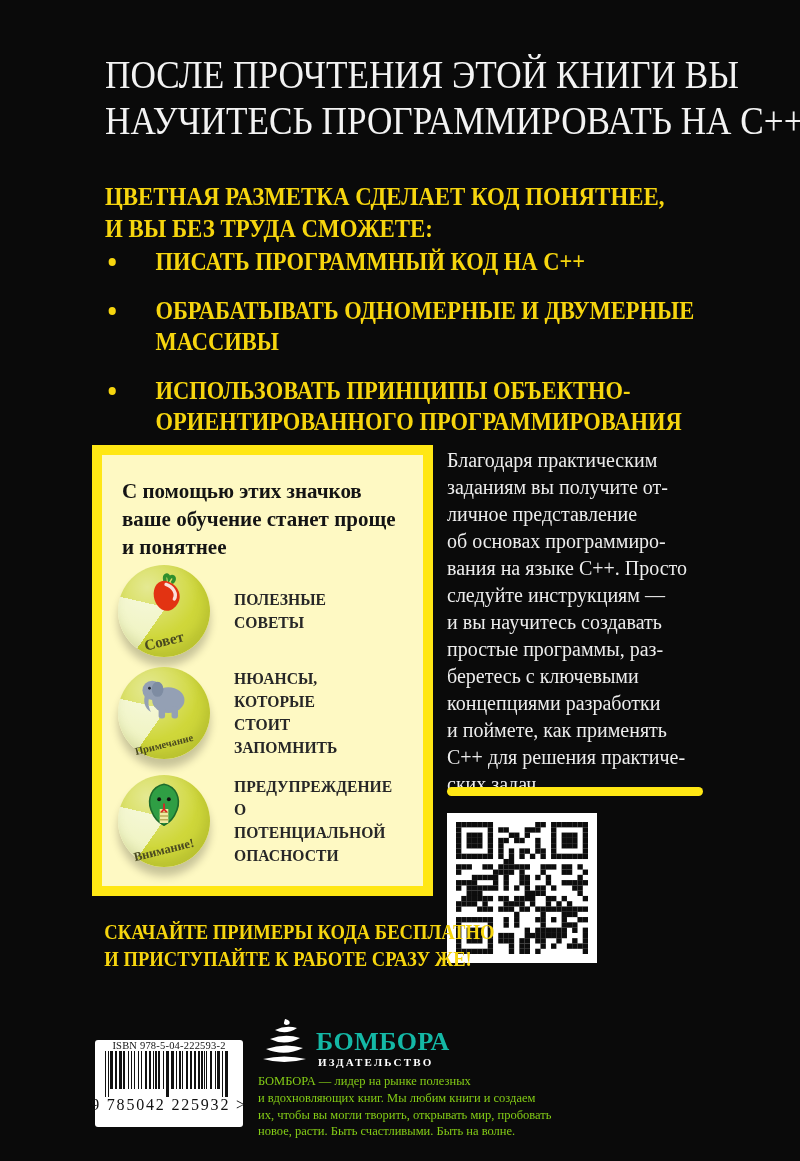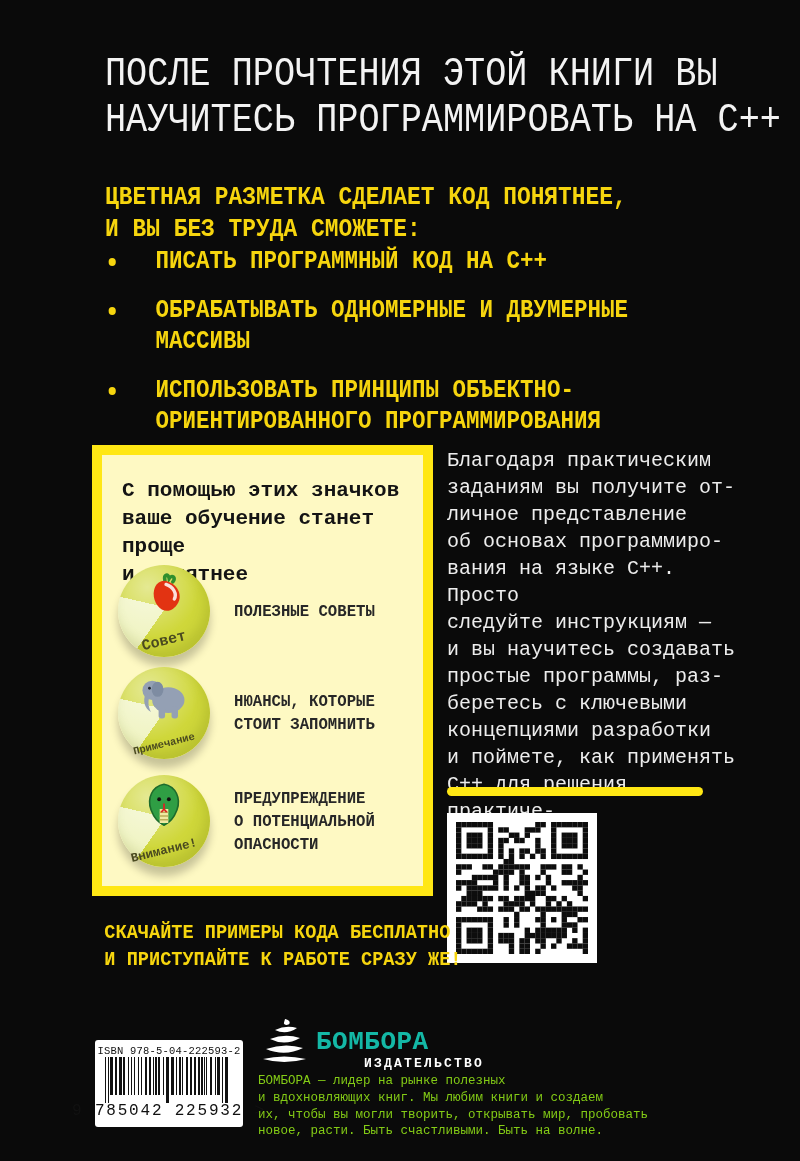--- a/index.html
+++ b/index.html
@@ -6,21 +6,21 @@
     --accent-yellow:#f6d50e;
     --box-border-yellow:#ffe714;
     --badge-green:#cfd73a;
     --background:#0a0a0a;
   }
   *{box-sizing:border-box;}
   html,body{margin:0;padding:0;background:#000;}
   .cover{
     position:relative;width:800px;height:1161px;overflow:hidden;
     background:var(--background);
-    font-family:Liberation Mono, monospace;
+    font-family:Liberation Serif, serif;
   }
   
   .title{
     position:absolute;left:105px;top:52px;color:#f3f3f3;
     font-size:40px;line-height:46px;font-weight:normal;
     transform:scaleX(.88);transform-origin:0 0;
   }
   .title div{white-space:nowrap;}
   .subtitle{
     position:absolute;left:105px;top:181px;color:var(--accent-yellow);
@@ -85,30 +85,30 @@
     position:absolute;left:92px;top:919px;width:352px;text-align:center;
     color:var(--accent-yellow);font-size:20px;line-height:27px;font-weight:bold;
     transform:scaleX(.93);transform-origin:50% 0;
   }
   .cta div{white-space:nowrap;}
   
   .barcode-box{
     position:absolute;left:95px;top:1040px;width:148px;height:87px;background:#fff;
     border-radius:3px;display:flex;flex-direction:column;align-items:center;
   }
-  .isbn{font-size:10.5px;color:#111;margin-top:5px;white-space:nowrap;letter-spacing:.2px;}
+  .isbn{font-size:10.5px;color:#111;white-space:nowrap;letter-spacing:.2px;}
   .digits{font-size:16px;color:#111;margin-top:-1px;letter-spacing:1.8px;white-space:nowrap;}
   .publisher-logo{position:absolute;left:258px;top:1017px;}
   .publisher-name{
     position:absolute;left:316px;top:1027px;color:#14b8a6;font-size:26px;
     font-weight:bold;letter-spacing:.5px;white-space:nowrap;
   }
   .publisher-sub{
-    position:absolute;left:318px;top:1056px;color:#fff;font-size:13px;
-    font-weight:bold;letter-spacing:2.2px;white-space:nowrap;margin-left:46px;
+    position:absolute;left:318px;top:1056px;color:#fff;font-size:11px;
+    font-weight:bold;letter-spacing:2.2px;white-space:nowrap;
   }
   .publisher-desc{
     position:absolute;left:258px;top:1073px;color:#84cc16;font-size:12.5px;
     line-height:16.8px;white-space:pre-line;width:420px;
   }
 </style>
 </head>
 <body>
 
 <div class="cover">

